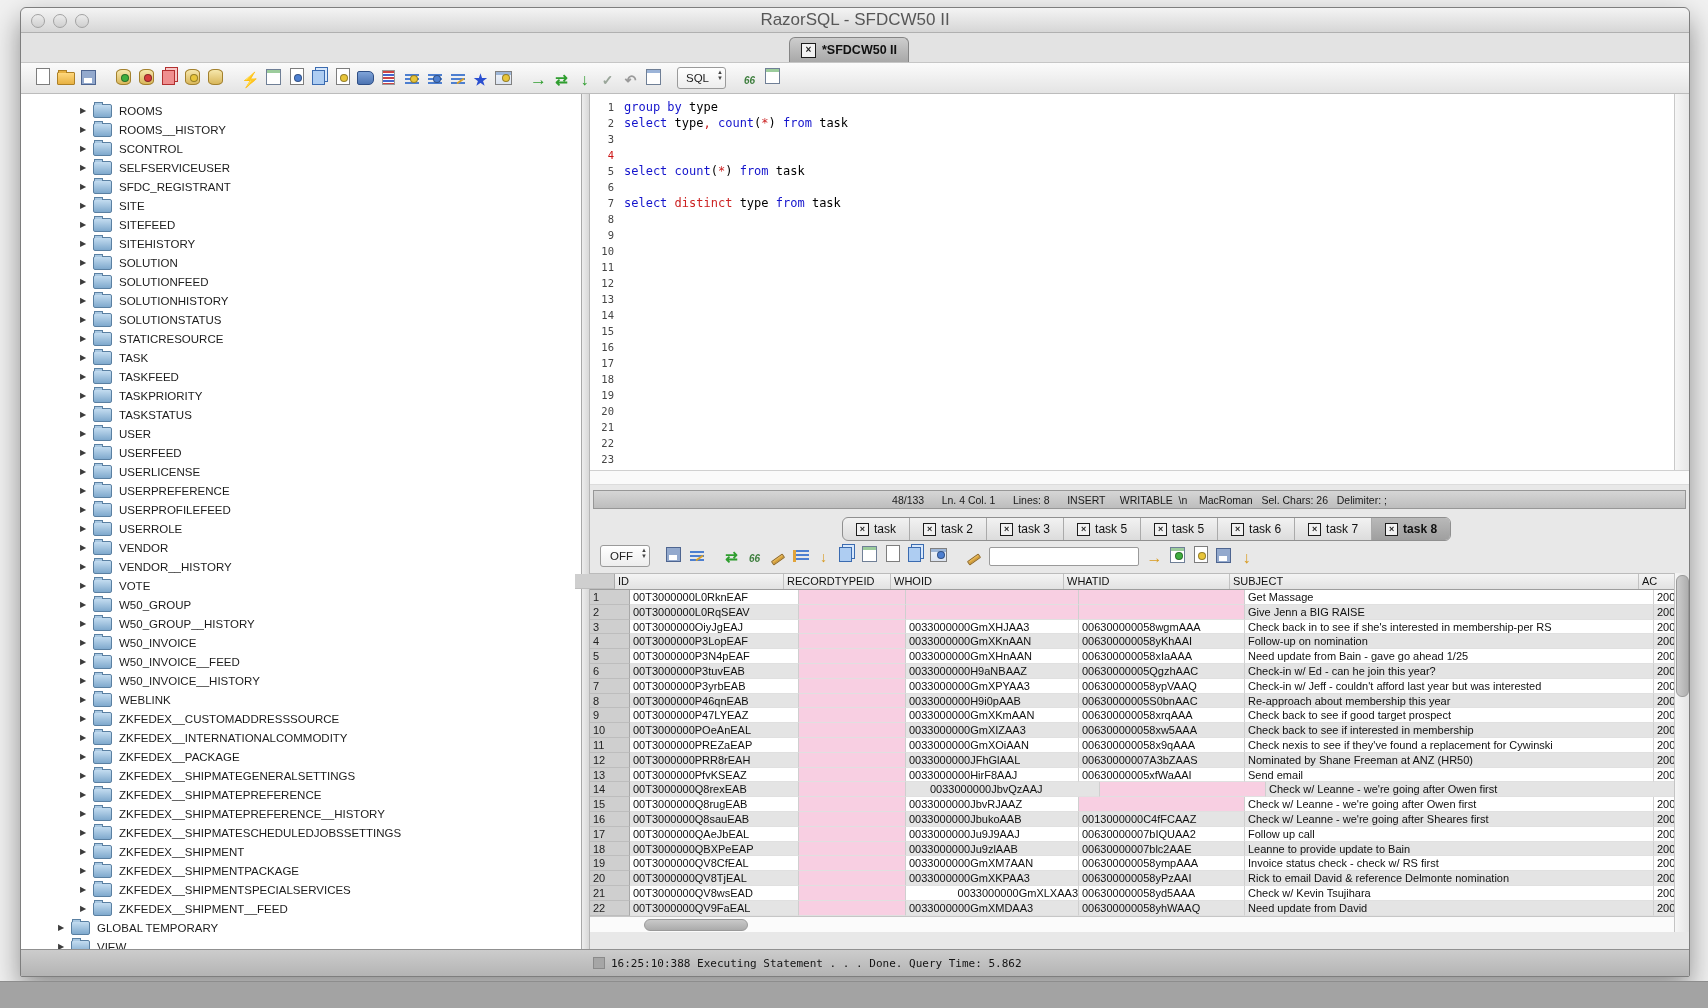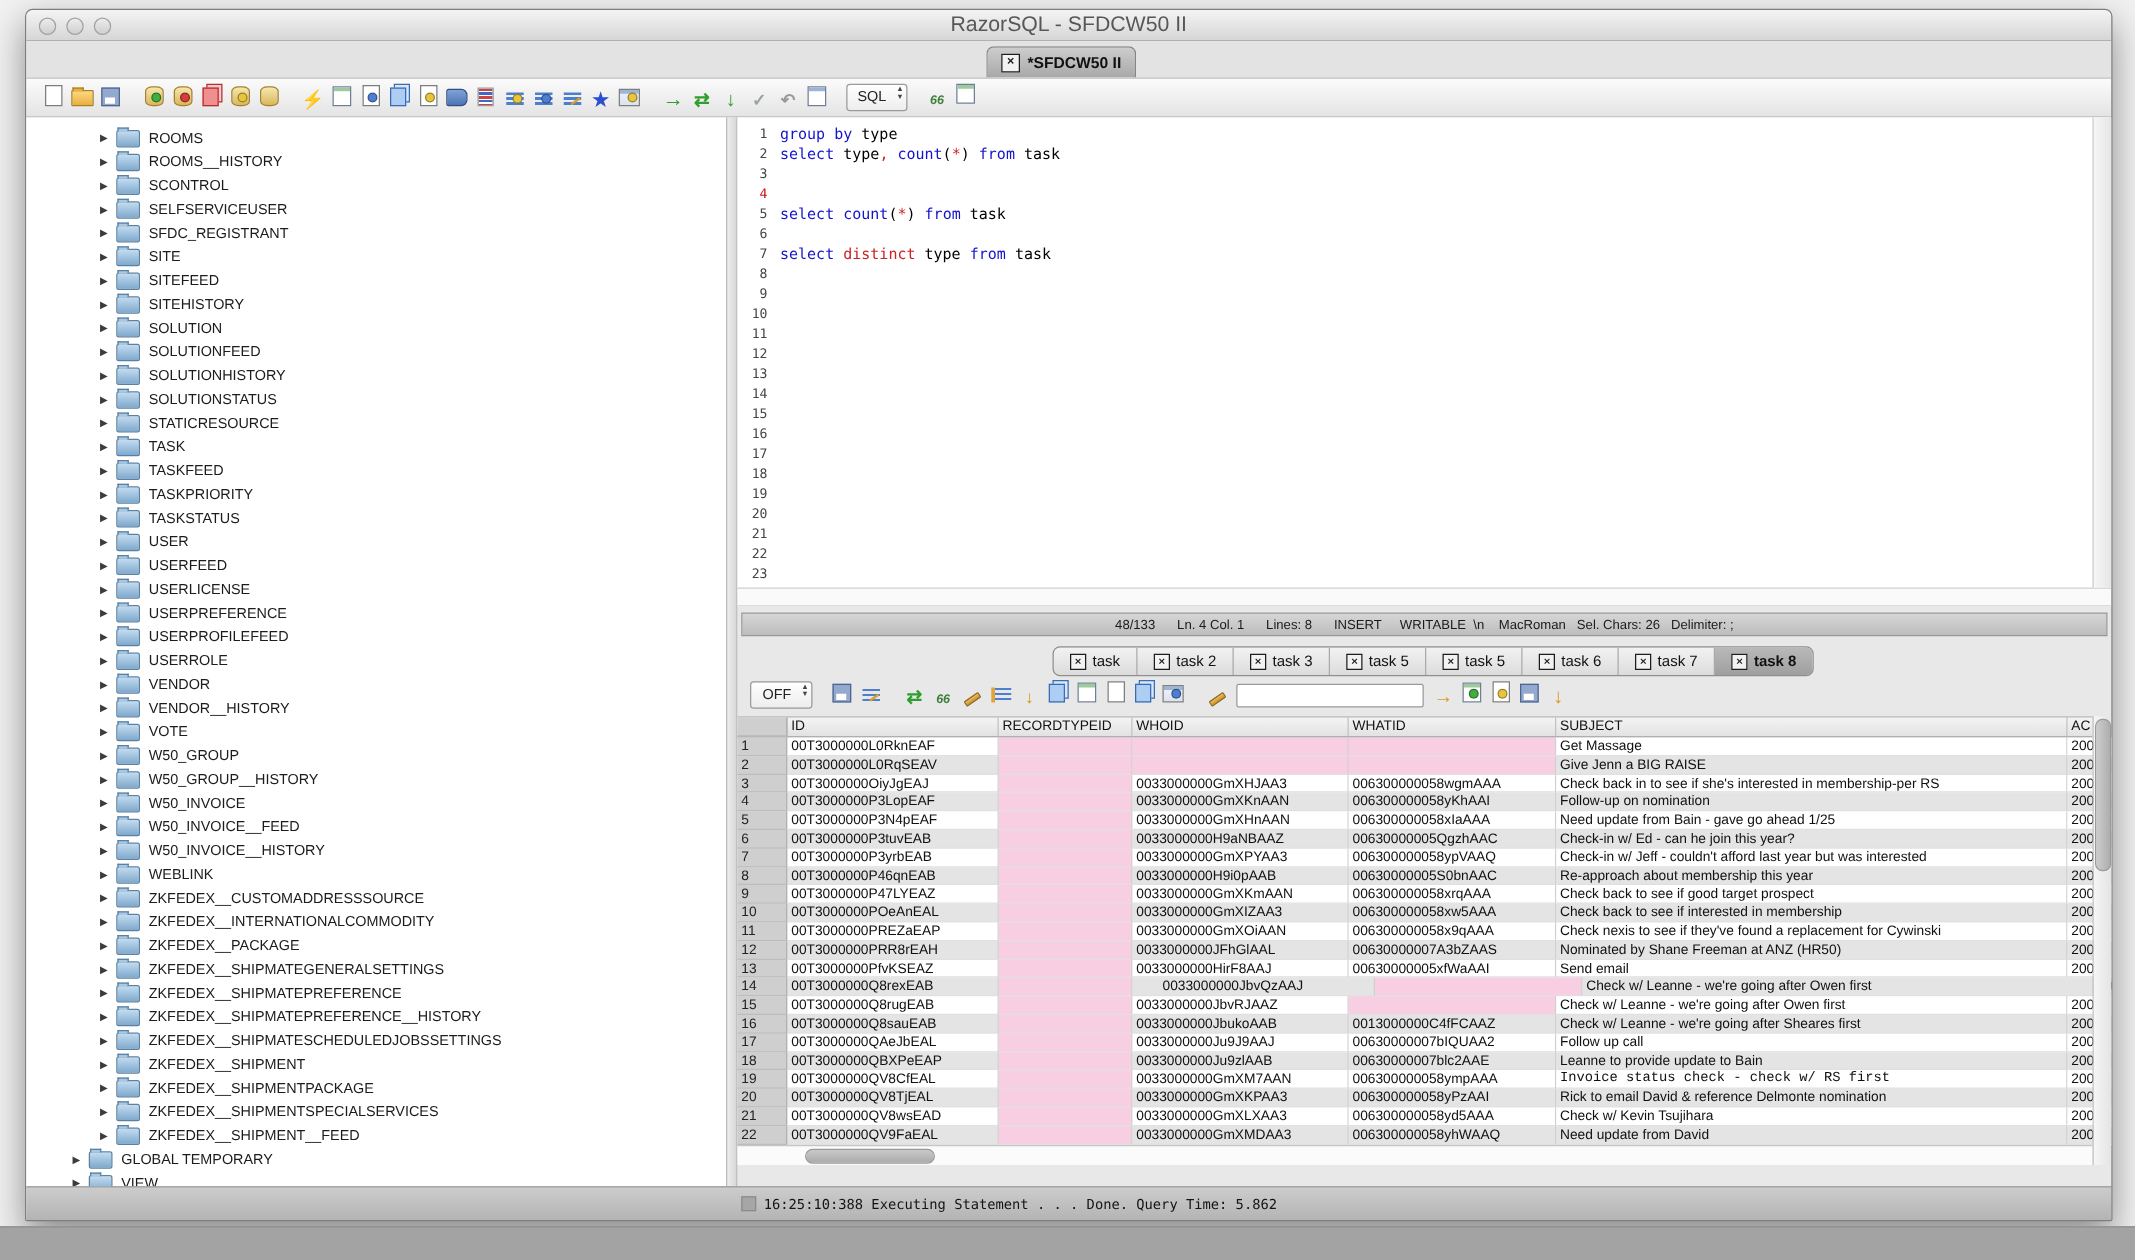--- a/index.html
+++ b/index.html
@@ -79,21 +79,21 @@
   .rtabbar{display:flex;border:1px solid #8f8f8f;border-radius:6px;overflow:hidden;background:linear-gradient(#f2f2f2,#dcdcdc);}
   .rtab{height:22px;display:flex;align-items:center;gap:5px;padding:0 13px;font-size:12px;color:#111;border-right:1px solid #aaa;}
   .rtab:last-child{border-right:none;}
   .rtab.active{background:linear-gradient(#b9b9b9,#9f9f9f);font-weight:bold;}
   
   .res-toolbar{height:30px;flex:none;display:flex;align-items:center;padding-left:10px;}
   .search{width:142px;height:17px;border:1px solid #9a9a9a;background:#fff;border-radius:2px;margin:0 4px;font-size:11px;padding:0 3px;}
   
   .grid{flex:none;margin-top:2px;display:flex;}
   .gridbody{flex:1;min-width:0;}
-  .hrow{display:flex;height:15px;background:linear-gradient(#f4f4f4,#e2e2e2);border-top:1px solid #bbb;border-bottom:1px solid #9d9d9d;}
+  .hrow{display:flex;height:15px;background:linear-gradient(#f4f4f4,#e2e2e2);border-top:1px solid #bbb;border-bottom:1px solid #9d9d9d;justify-content:center;}
   .hcell{font-size:11px;color:#111;padding:0 0 0 3px;border-right:1px solid #c2c2c2;overflow:hidden;white-space:nowrap;flex:none;line-height:15px;}
   .drow{display:flex;height:14.8px;}
   .dcell{font-size:11px;color:#101010;padding-left:3px;border-right:1px solid #cfcfcf;border-bottom:1px solid #e0e0e0;
          overflow:hidden;white-space:nowrap;flex:none;line-height:14.5px;}
   .rownum{background:#cfcfcf !important;border-right:1px solid #a8a8a8;border-bottom:1px solid #bdbdbd;color:#222;}
   .even{background:#ffffff;} .odd{background:#e4e4e4;}
   .pink{background:#f8cfe2 !important;}
   .hscroll{height:15px;background:#fbfbfb;border-top:1px solid #c6c6c6;position:relative;}
   .hthumb{position:absolute;left:54px;top:2px;width:102px;height:10px;background:linear-gradient(#c9c9c9,#ababab);border:1px solid #9a9a9a;border-radius:6px;}
   .gvtrack{width:14px;flex:none;background:linear-gradient(90deg,#f6f6f6,#e4e4e4);border-left:1px solid #c4c4c4;position:relative;}
@@ -764,37 +764,37 @@
                 <div class="dcell odd" style="width: 162px;">00630000007blc2AAE</div>
                 <div class="dcell odd" style="width: 405px;">Leanne to provide update to Bain</div>
                 <div class="dcell odd" style="width: 46px;">200</div>
               </div>
               <div class="drow">
                 <div class="dcell even rownum" style="width: 36px;">19</div>
                 <div class="dcell even" style="width: 165px;">00T3000000QV8CfEAL</div>
                 <div class="dcell even pink" style="width: 103px;"></div>
                 <div class="dcell even" style="width: 169px;">0033000000GmXM7AAN</div>
                 <div class="dcell even" style="width: 162px;">006300000058ympAAA</div>
-                <div class="dcell even" style="width: 405px; font-family: Liberation Mono, monospace;">Invoice status check - check w/ RS first</div>
+                <div class="dcell even" style="width: 405px;">Invoice status check - check w/ RS first</div>
                 <div class="dcell even" style="width: 46px;">200</div>
               </div>
               <div class="drow">
                 <div class="dcell odd rownum" style="width: 36px;">20</div>
                 <div class="dcell odd" style="width: 165px;">00T3000000QV8TjEAL</div>
                 <div class="dcell odd pink" style="width: 103px;"></div>
                 <div class="dcell odd" style="width: 169px;">0033000000GmXKPAA3</div>
                 <div class="dcell odd" style="width: 162px;">006300000058yPzAAI</div>
                 <div class="dcell odd" style="width: 405px;">Rick to email David &amp; reference Delmonte nomination</div>
                 <div class="dcell odd" style="width: 46px;">200</div>
               </div>
               <div class="drow">
                 <div class="dcell even rownum" style="width: 36px;">21</div>
                 <div class="dcell even" style="width: 165px;">00T3000000QV8wsEAD</div>
                 <div class="dcell even pink" style="width: 103px;"></div>
-                <div class="dcell even" style="width: 169px;">0033000000GmXLXAA3</div>
+                <div class="dcell even" style="width: 169px; text-align: right;">0033000000GmXLXAA3</div>
                 <div class="dcell even" style="width: 162px;">006300000058yd5AAA</div>
                 <div class="dcell even" style="width: 405px;">Check w/ Kevin Tsujihara</div>
                 <div class="dcell even" style="width: 46px;">200</div>
               </div>
               <div class="drow">
                 <div class="dcell odd rownum" style="width: 36px;">22</div>
                 <div class="dcell odd" style="width: 165px;">00T3000000QV9FaEAL</div>
                 <div class="dcell odd pink" style="width: 103px;"></div>
                 <div class="dcell odd" style="width: 169px;">0033000000GmXMDAA3</div>
                 <div class="dcell odd" style="width: 162px;">006300000058yhWAAQ</div>

